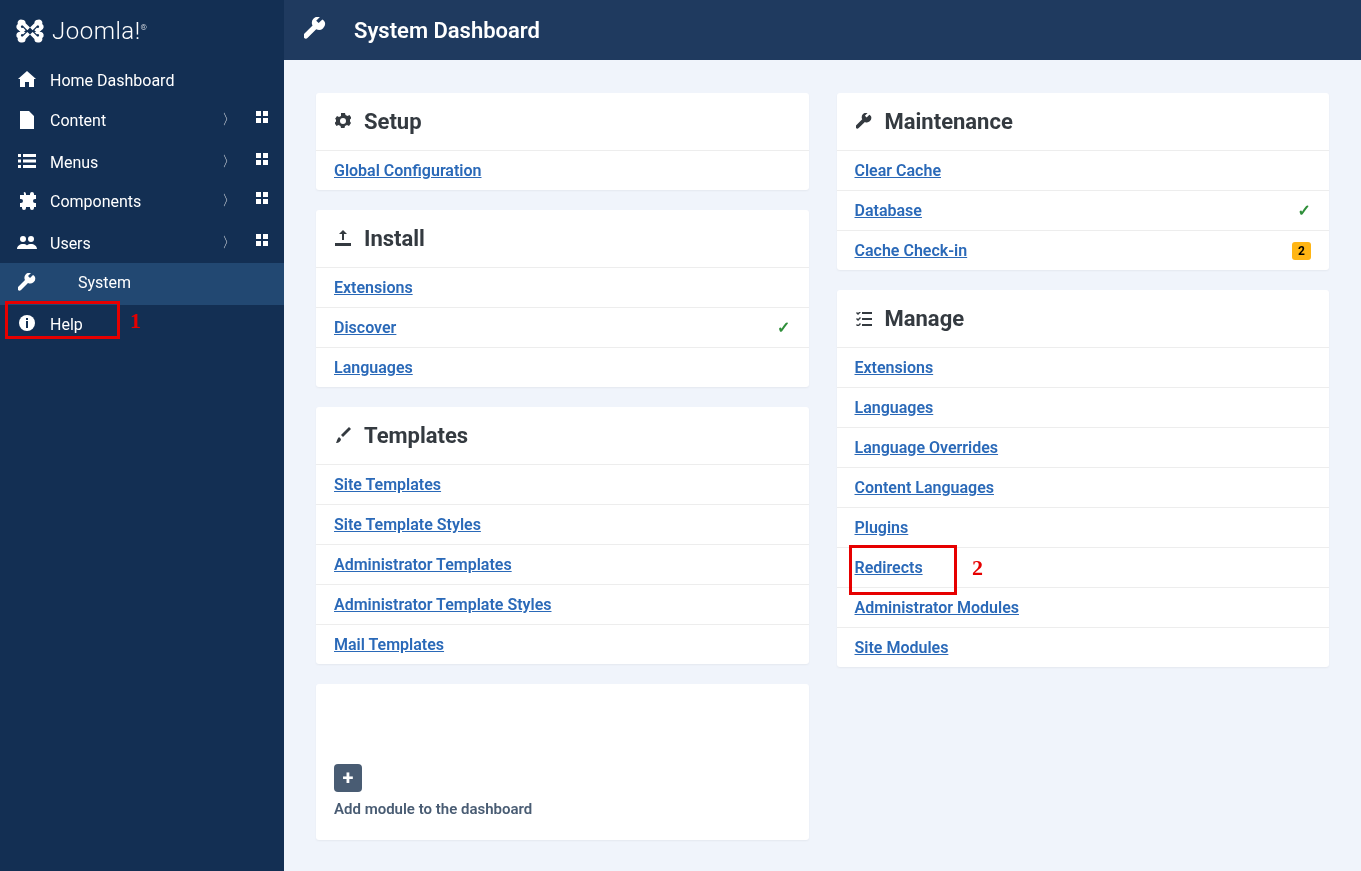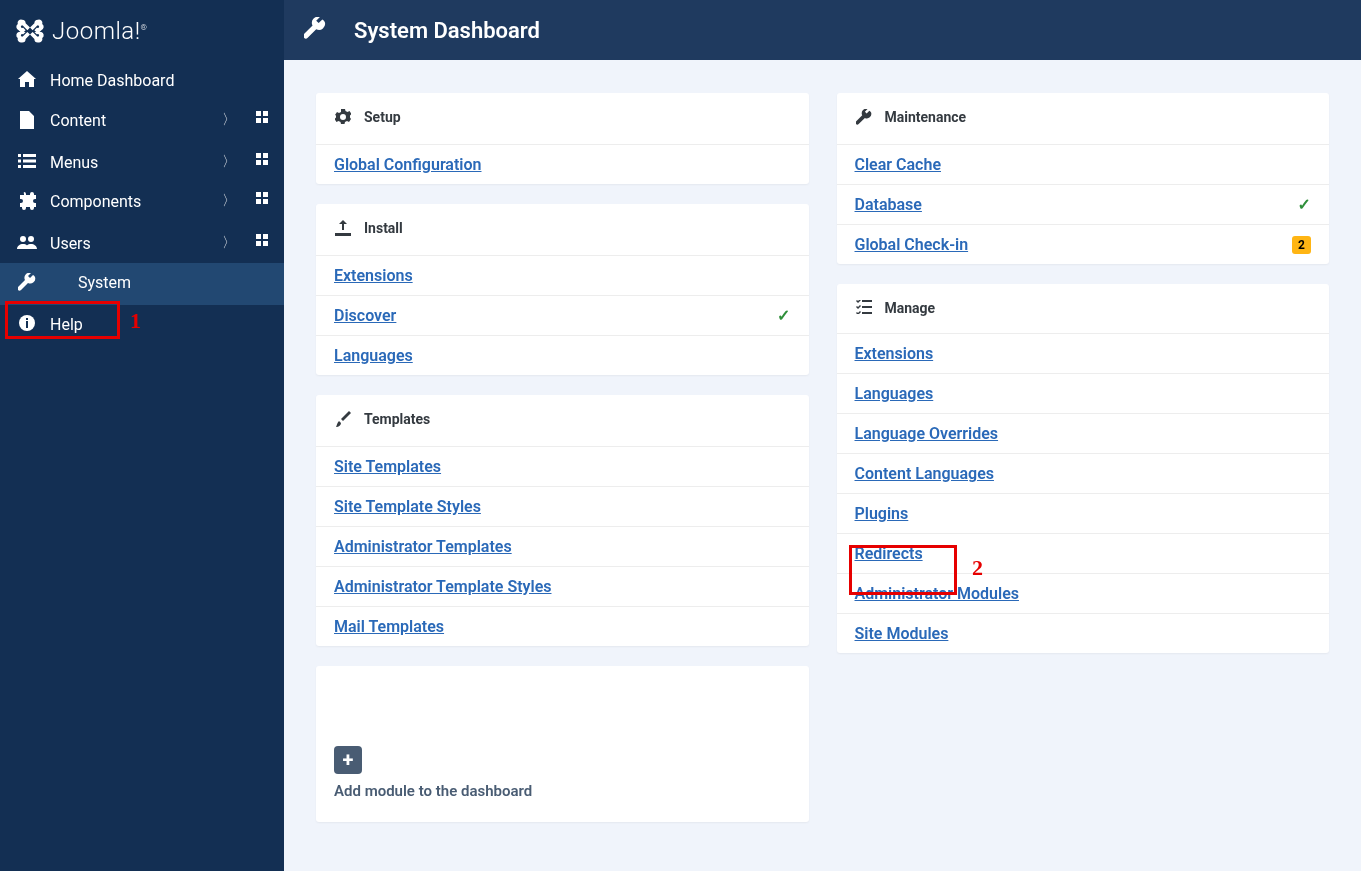--- a/index.html
+++ b/index.html
@@ -42,22 +42,22 @@
   margin-left: 284px; margin-top: 61px; padding: 32px;
   display: grid; grid-template-columns: 1fr 1fr; gap: 28px;
   align-items: start;
 }
 .column { display: flex; flex-direction: column; gap: 20px; }
 
 .card {
   background: #fff; border-radius: 3px; box-shadow: 0 1px 2px rgba(0,0,0,0.05);
 }
 .card-header {
-  display: flex; gap: 12px; padding: 16px 18px;
-  font-weight: 700; font-size: 14px; color: #343a40;
+  display: flex; align-items: center; gap: 12px; padding: 16px 18px;
+  font-weight: 700; font-size: 22px; color: #343a40;
 }
 .card-header .hicon { width: 18px; text-align: center; }
 .card-link {
   display: flex; align-items: center; justify-content: space-between;
   padding: 10px 18px; border-top: 1px solid #ededed;
 }
 .card-link a {
   color: #2a69b8; text-decoration: underline; font-size: 16px; font-weight: 600;
 }
 .check-icon { color: #2f8f3a; font-size: 16px; font-weight: bold; }
@@ -274,21 +274,21 @@
         <span>Maintenance</span>
       </div>
       <div class="card-link">
           <a href="#">Clear Cache</a>
         </div>
       <div class="card-link">
         <a href="#">Database</a>
         <span class="check-icon">✓</span>
       </div>
       <div class="card-link">
-        <a href="#">Global Check-in</a>
+        <a href="#">Cache Check-in</a>
         <span class="badge">2</span>
       </div>
     </div>
 
     <div class="card">
       <div class="card-header">
         <span class="hicon"><svg width="16" height="14" viewBox="0 0 16 14" fill="#343a40">
               <path d="M0 1l1-1 1 1 2-2 1 1-3 3zM6 0h10v2H6zM0 7l1-1 1 1 2-2 1 1-3 3zM6 6h10v2H6zM0 13l1-1 1 1 2-2 1 1-3 3zM6 12h10v2H6z"></path>
             </svg></span>
         <span>Manage</span>

